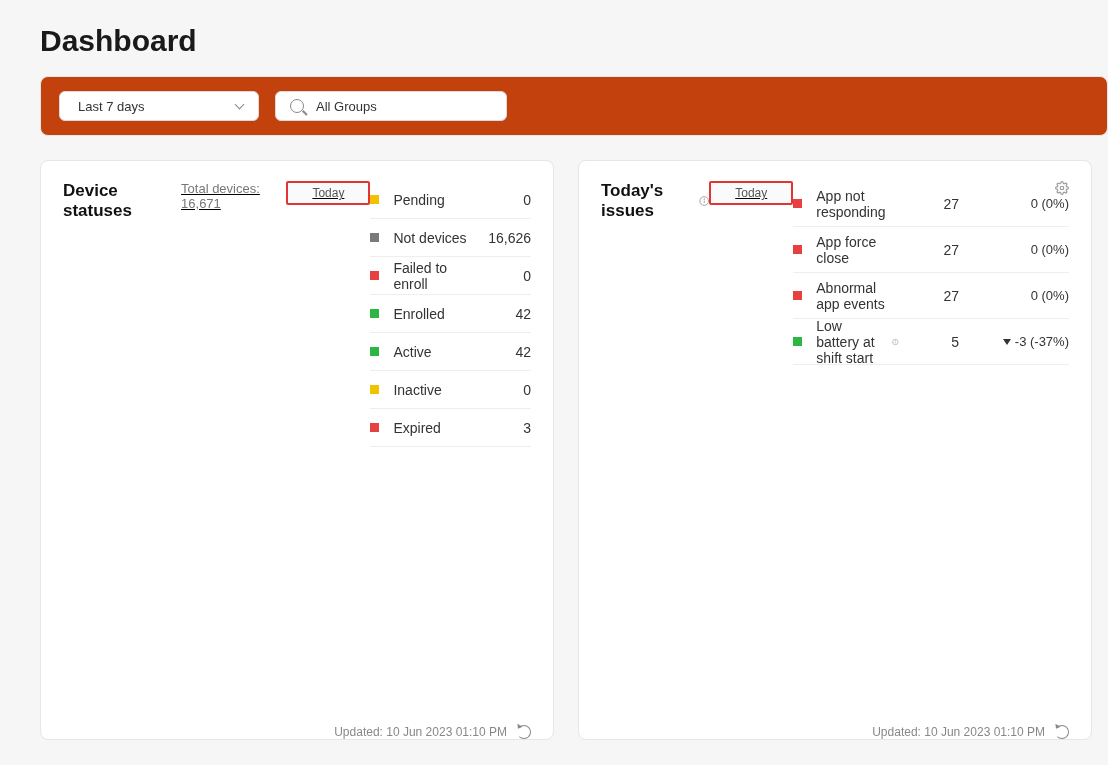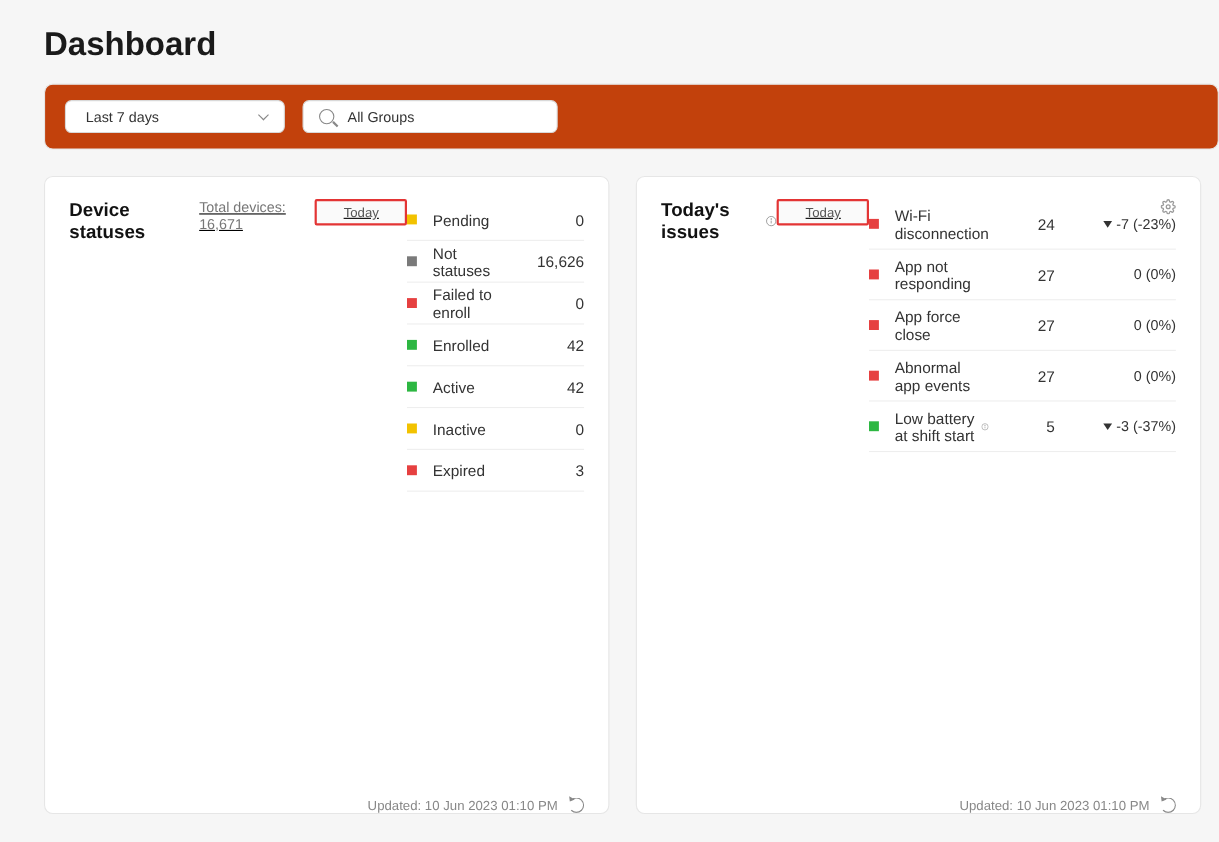--- a/index.html
+++ b/index.html
@@ -243,21 +243,21 @@
         <span class="today-tag">Today</span>
       </div>
       <div id="statuses-body">
           <div class="row">
             <span class="swatch sw-yellow"></span>
             <span class="row-label">Pending</span>
             <span class="row-val">0</span>
           </div>
           <div class="row">
             <span class="swatch sw-gray"></span>
-            <span class="row-label">Not statuses</span>
+            <span class="row-label">Not devices</span>
             <span class="row-val">16,626</span>
           </div>
           <div class="row">
             <span class="swatch sw-red"></span>
             <span class="row-label">Failed to enroll</span>
             <span class="row-val">0</span>
           </div>
           <div class="row">
             <span class="swatch sw-green"></span>
             <span class="row-label">Enrolled</span>
@@ -300,29 +300,20 @@
               <line x1="12" y1="11" x2="12" y2="17"></line>
               <circle cx="12" cy="7.5" r="0.8" fill="#999"></circle>
             </svg>
         </div>
       </div>
       <div class="sub-line">
         <span></span>
         <span class="today-tag">Today</span>
       </div>
       <div id="issues-body" class="issues-body">
-          <div class="row">
-            <span class="swatch sw-red"></span>
-            <span class="row-label">Wi-Fi disconnection</span>
-            <span class="row-val">24</span>
-            <span class="row-change">
-              <span class="tri-down"></span>
-              <span>-7 (-23%)</span>
-            </span>
-          </div>
           <div class="row">
             <span class="swatch sw-red"></span>
             <span class="row-label">App not responding</span>
             <span class="row-val">27</span>
             <span class="row-change">
               <span>0 (0%)</span>
             </span>
           </div>
           <div class="row">
             <span class="swatch sw-red"></span>

